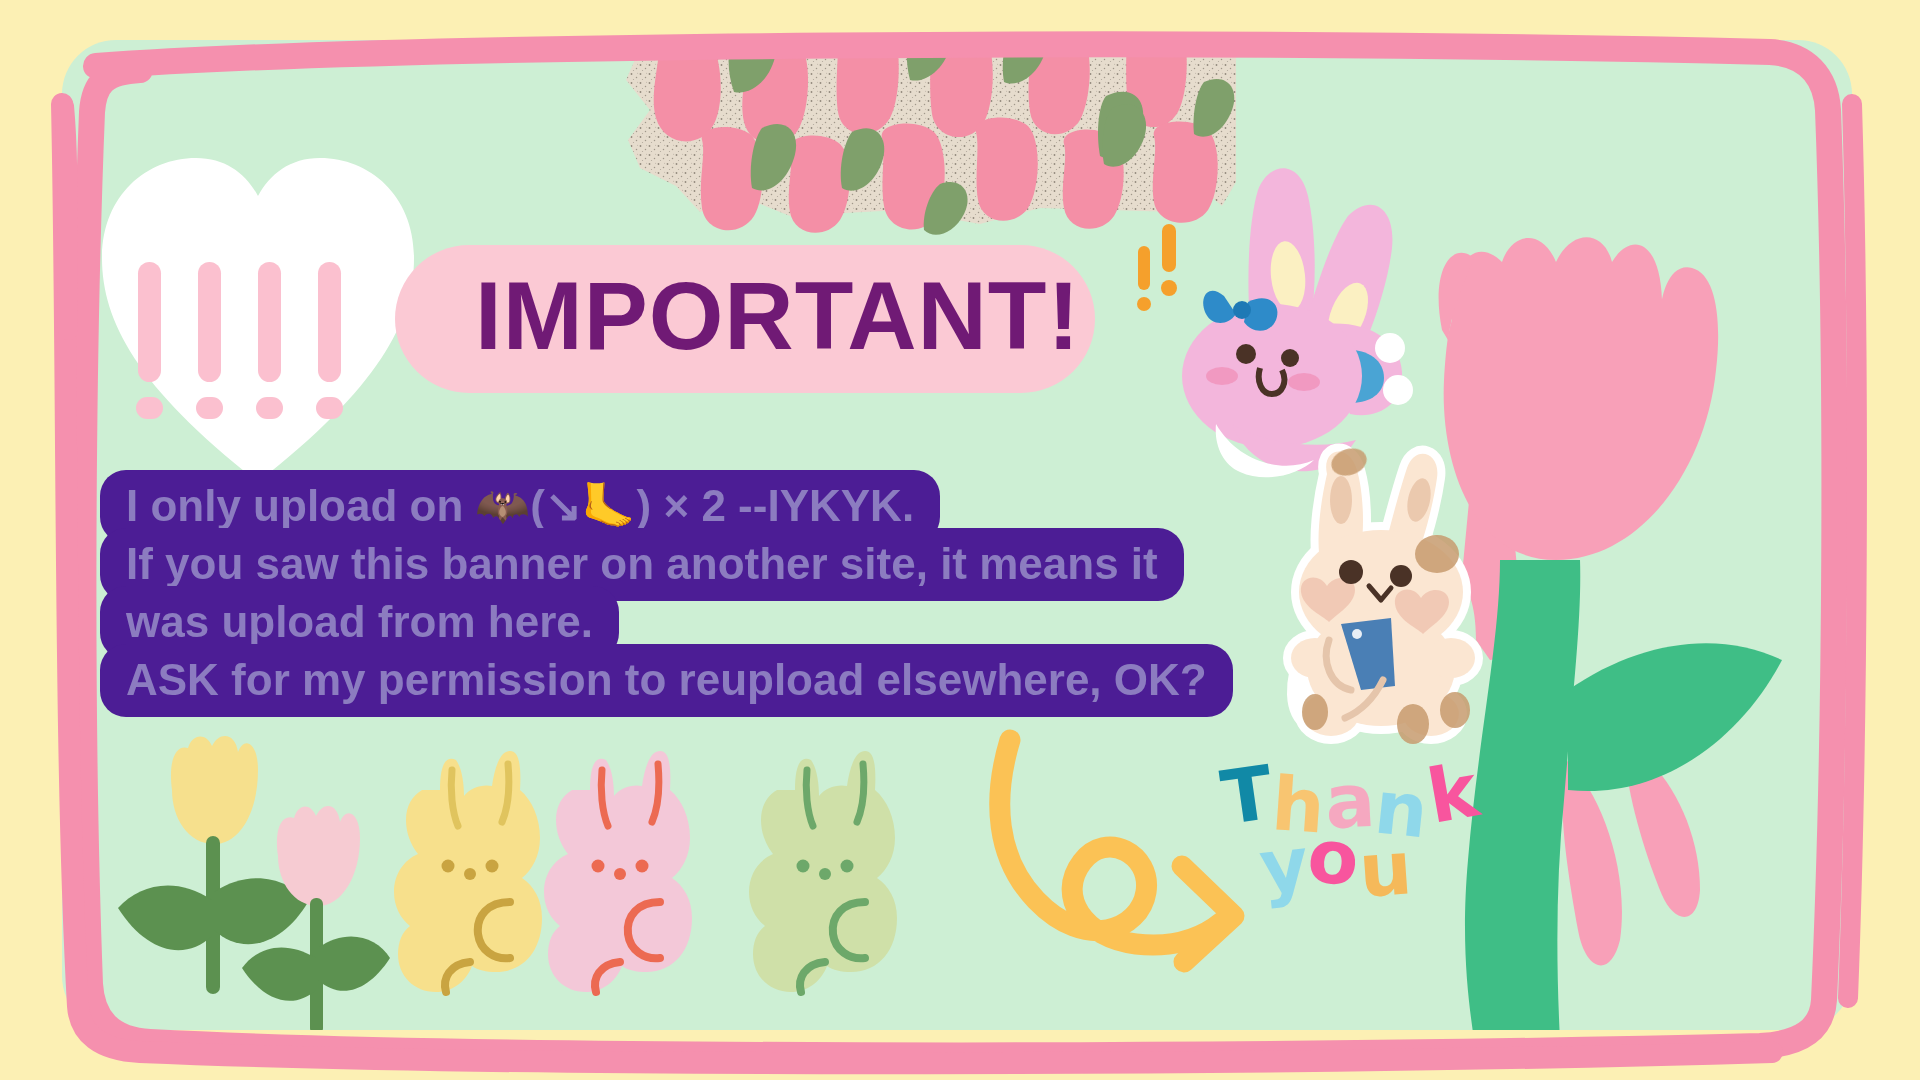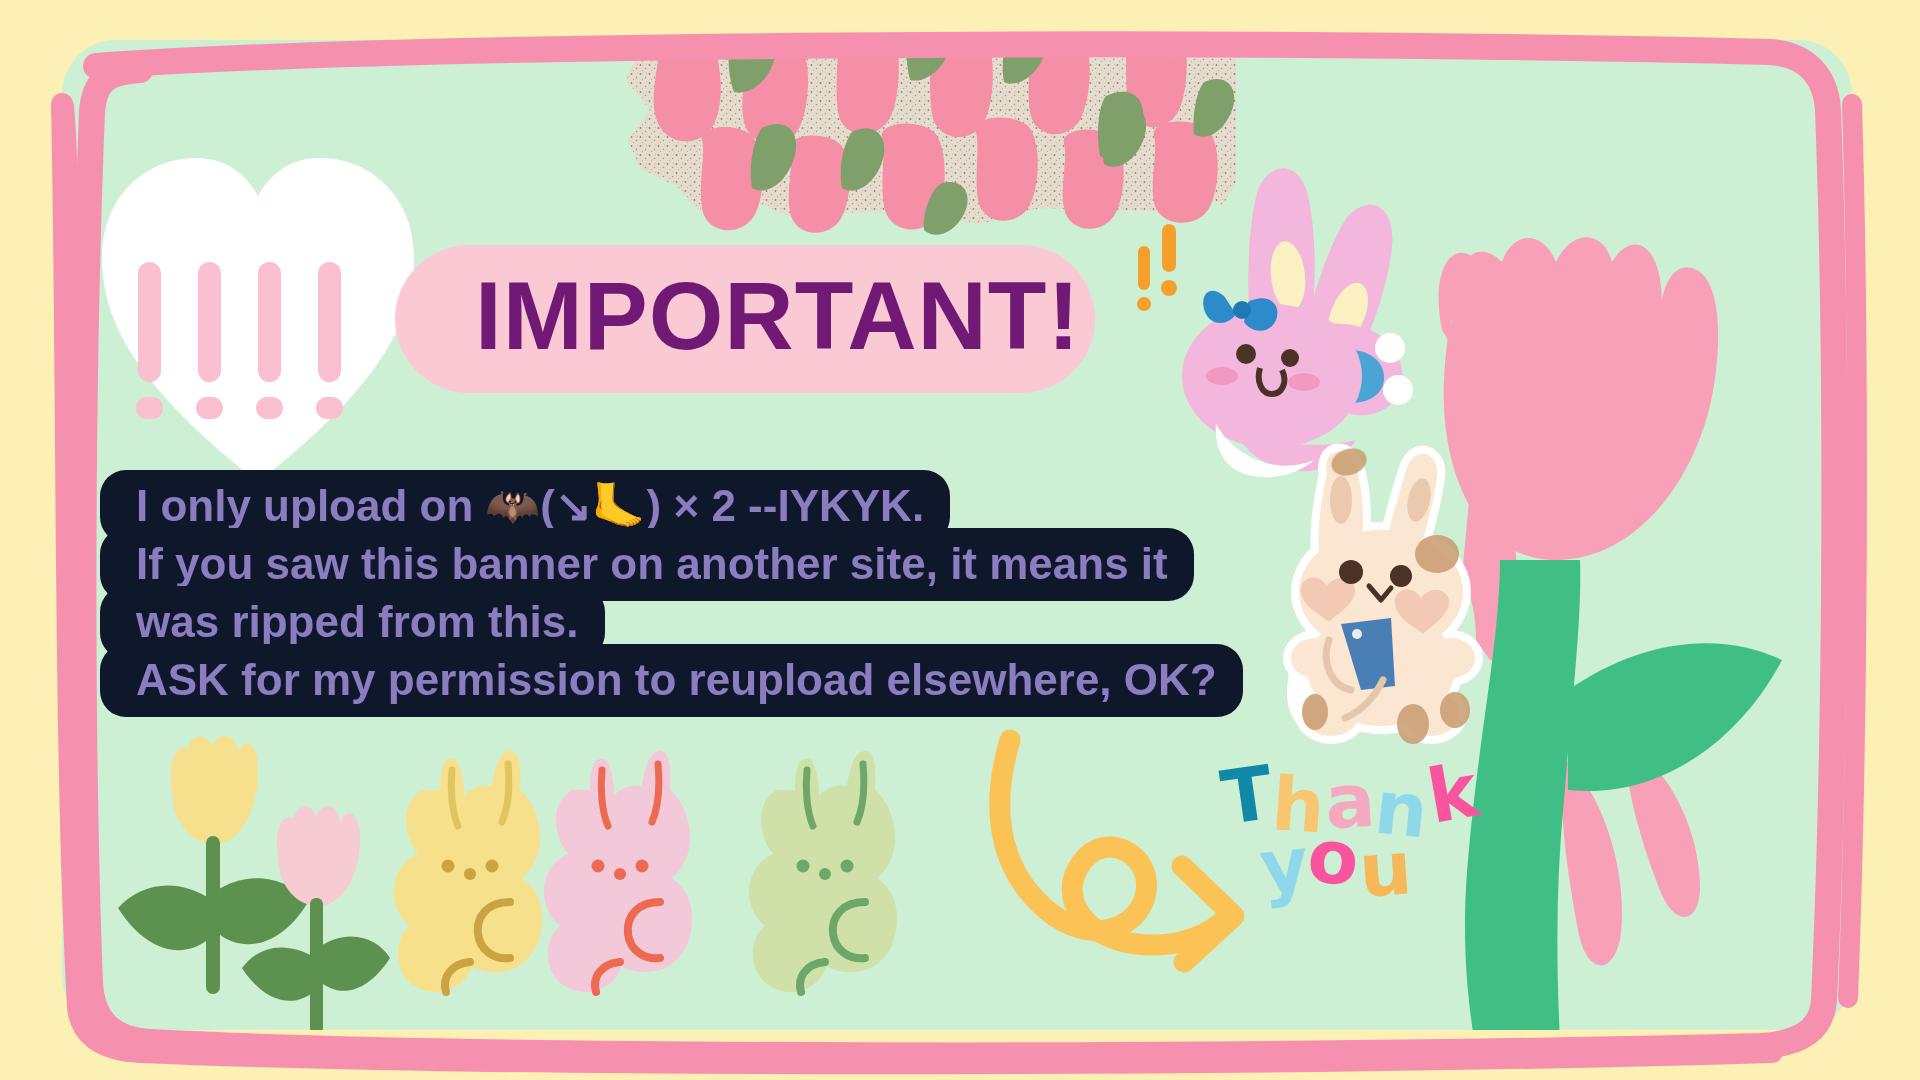--- a/index.html
+++ b/index.html
@@ -46,23 +46,23 @@
   }
   .body-line{
     display:block;
     font-size:44px; font-weight:bold;
     color:#8C7CC0;
     line-height:1.0;
     margin-bottom:14px;
     white-space:nowrap;
   }
   .body-line > .hl{
-    background:#0f172a;
+    background:#4c1d95;
     border-radius:26px;
-    padding:11px 26px 13px 36px;
+    padding:11px 26px 13px 26px;
     box-decoration-break:clone;
     -webkit-box-decoration-break:clone;
   }
 
   
   #thankyou{
     position:absolute; left:1222px; top:758px; width:300px; height:190px;
   }
   .ty-row{ position:absolute; white-space:nowrap; }
   .ty-l{
@@ -350,21 +350,21 @@
       </g>
     </svg>
   </div>
 
   <div id="title-band"></div>
   <div id="title-text">IMPORTANT!</div>
 
   <div id="body-block">
     <div class="body-line"><span class="hl">I only upload on 🦇(↘🦶) × 2 --IYKYK.</span></div>
     <div class="body-line"><span class="hl">If you saw this banner on another site, it means it</span></div>
-    <div class="body-line"><span class="hl">was ripped from this.</span></div>
+    <div class="body-line"><span class="hl">was upload from here.</span></div>
     <div class="body-line"><span class="hl">ASK for my permission to reupload elsewhere, OK?</span></div>
   </div>
 
   <div id="thankyou">
     <div class="ty-row" id="ty-line1"><span class="ty-l" style="color: rgb(17, 137, 166); transform: rotate(-8deg); position: relative; top: 0px;">T</span><span class="ty-l" style="color: rgb(248, 197, 113); transform: rotate(4deg); position: relative; top: 10px;">h</span><span class="ty-l" style="color: rgb(245, 168, 192); transform: rotate(-3deg); position: relative; top: 6px;">a</span><span class="ty-l" style="color: rgb(143, 216, 234); transform: rotate(6deg); position: relative; top: 14px;">n</span><span class="ty-l" style="color: rgb(248, 85, 158); transform: rotate(-10deg); position: relative; top: -2px;">k</span></div>
     <div class="ty-row" id="ty-line2"><span class="ty-l" style="color: rgb(143, 216, 234); transform: rotate(-6deg); position: relative; top: 8px;">y</span><span class="ty-l" style="color: rgb(248, 85, 158); transform: rotate(5deg); position: relative; top: 0px;">o</span><span class="ty-l" style="color: rgb(245, 185, 90); transform: rotate(-4deg); position: relative; top: 12px;">u</span></div>
   </div>
 
   <svg class="layer" viewBox="0 0 1920 1080">
     <g fill="none" stroke="#F590AE" stroke-linecap="round" stroke-linejoin="round">

